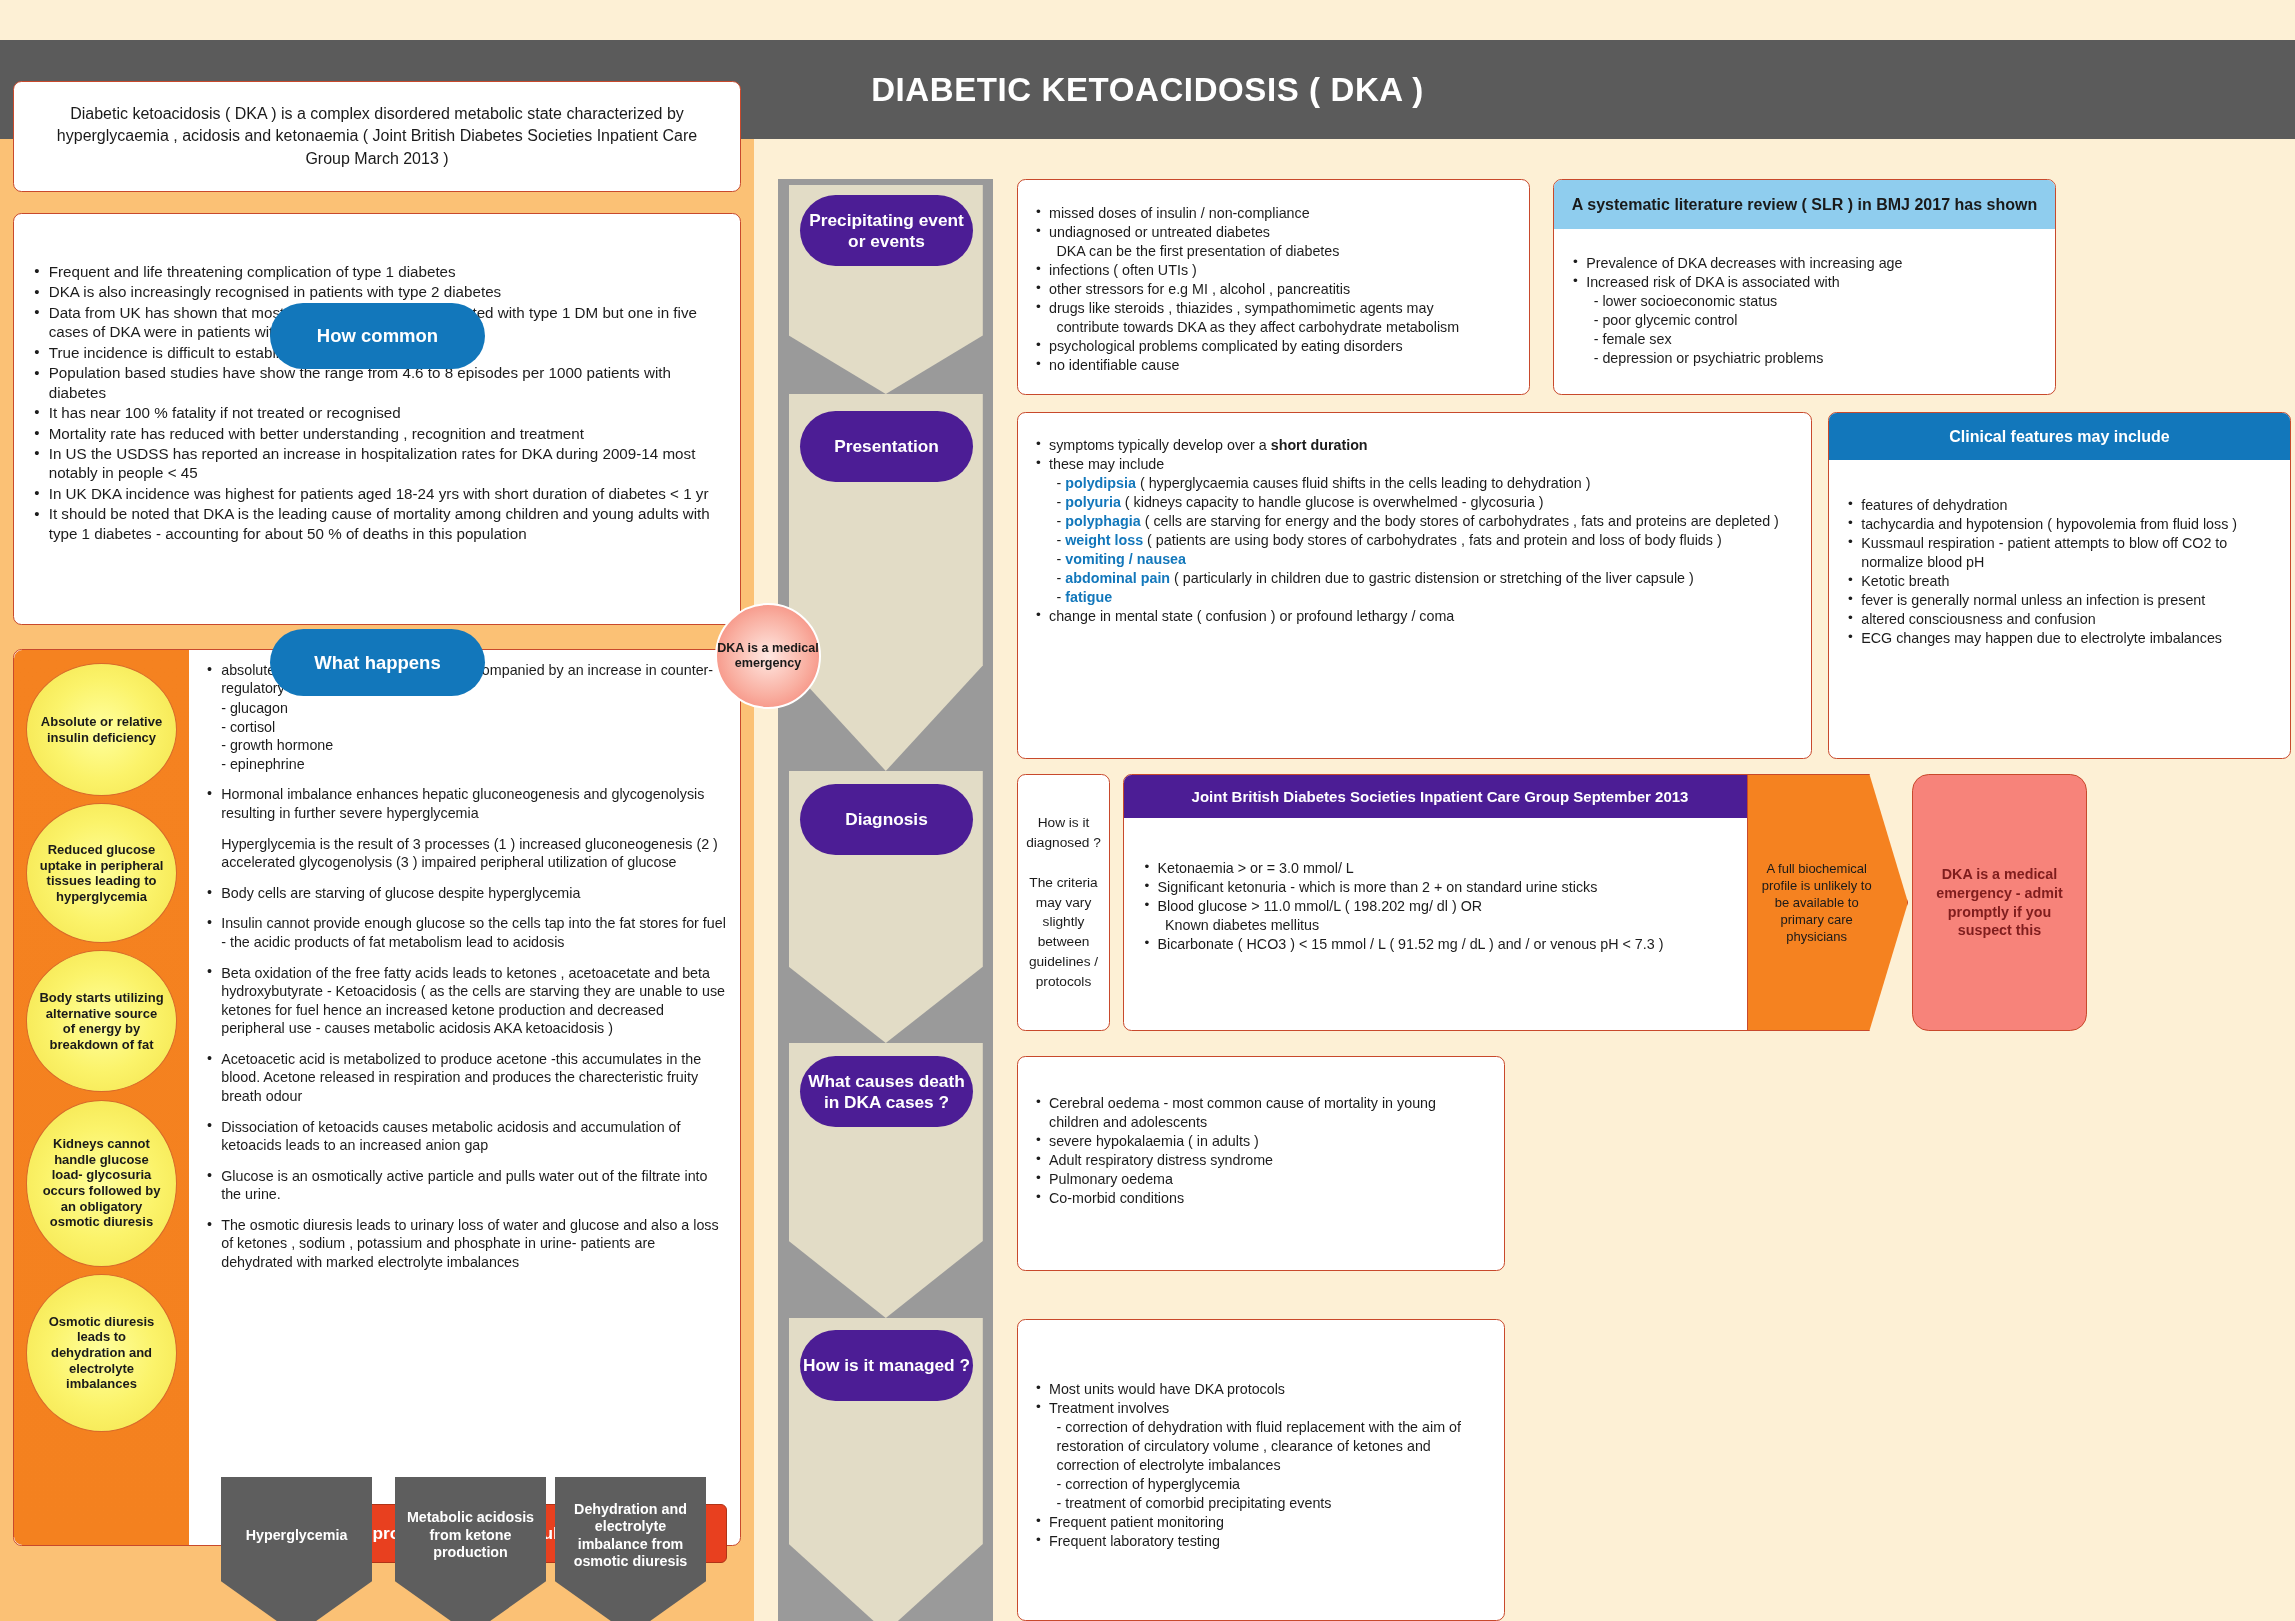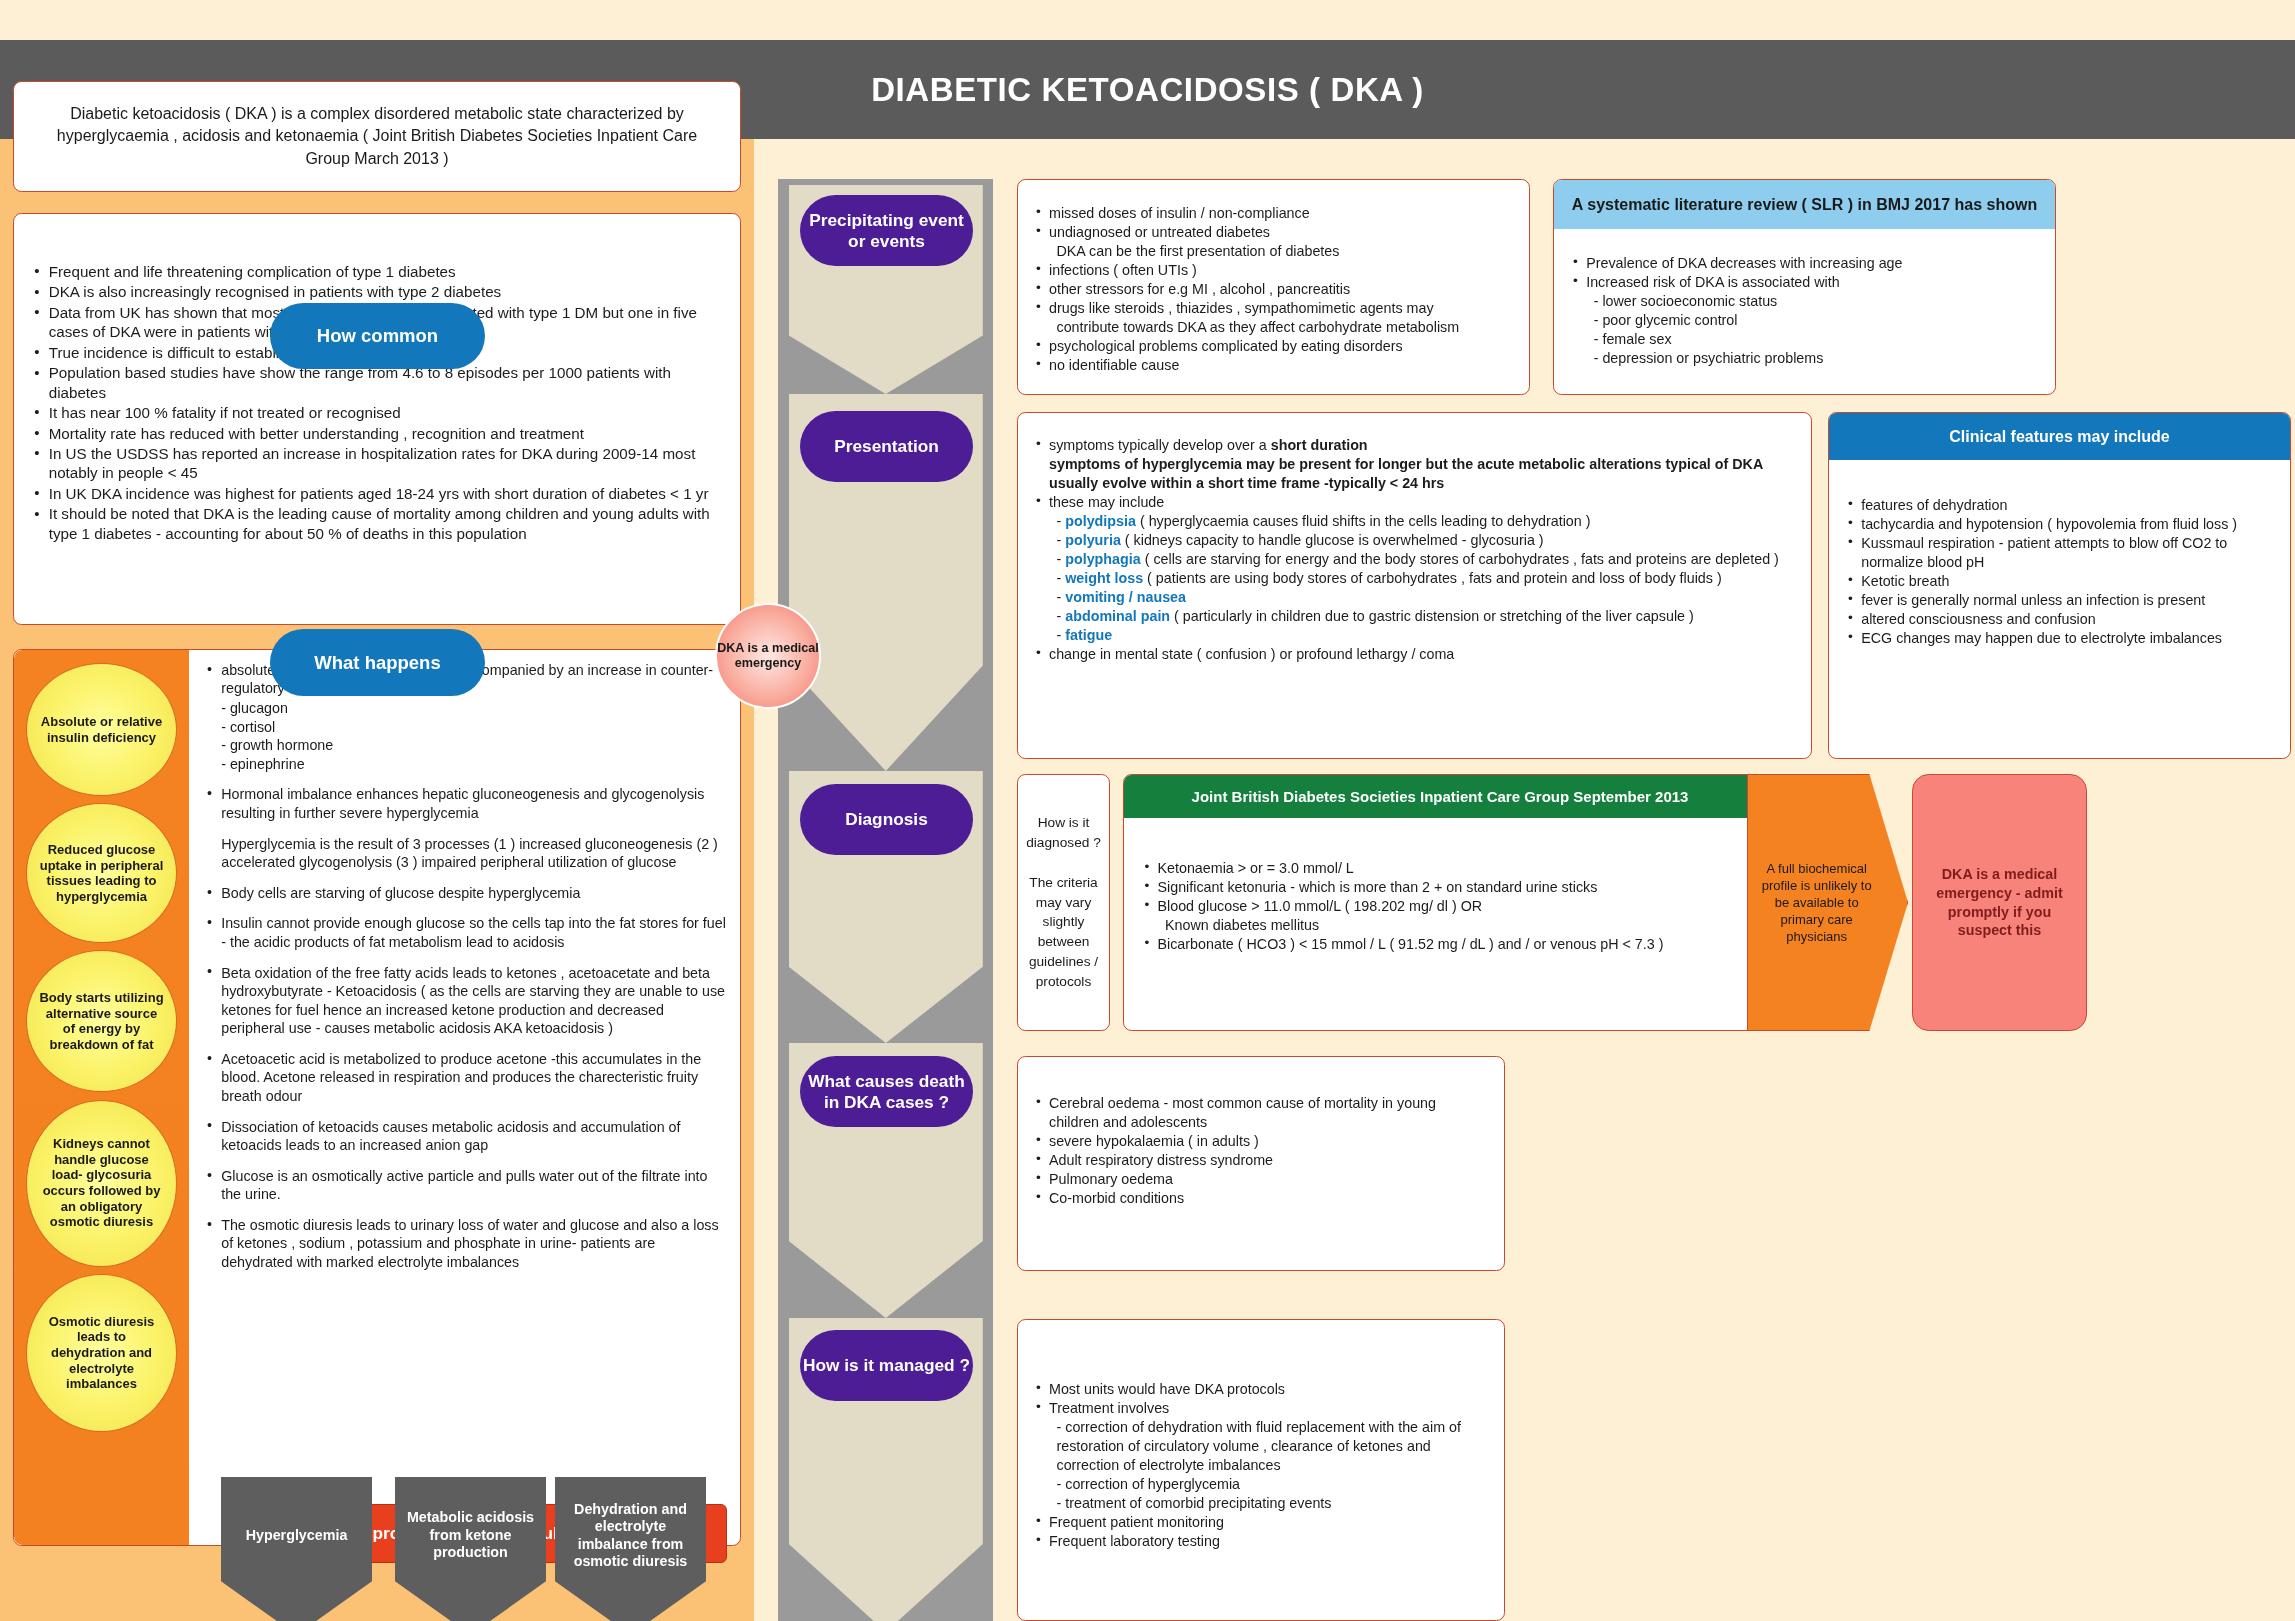--- a/index.html
+++ b/index.html
@@ -148,21 +148,21 @@
     font-weight: bold; font-size: 12.6px; line-height: 1.2; color: #1a1a1a; z-index: 60;
   }
 
   
   .hdr-bar {
     display: flex; align-items: center; justify-content: center; text-align: center;
     font-weight: bold; width: 100%;
   }
   .hdr-blue-dark { background: #1277bb; color:#fff; }
   .hdr-blue-light { background: #8fcdee; color:#1a1a1a; }
-  .hdr-red { background: #15803d; color:#fff; }
+  .hdr-red { background: #4c1d95; color:#fff; }
 
   
   #precip-box { left: 1017px; top: 139px; width: 513px; height: 216px; padding: 24px 18px 6px 15.5px; }
   
   #slr-box { left: 1553px; top: 139px; width: 503px; height: 216px; padding: 0; overflow: hidden; }
   #slr-box .hdr-blue-light { height: 49px; font-size: 16px; }
   #slr-body { padding: 25px 15.5px 6px 16.7px; }
   
   #present-box { left: 1017px; top: 372px; width: 795px; height: 347px; padding: 23px 15.5px 6px 15.5px; }
   
@@ -314,21 +314,20 @@
           <li class="nb">- poor glycemic control</li>
           <li class="nb">- female sex</li>
           <li class="nb">- depression or psychiatric problems</li>
         </ul>
       </div>
   </div>
 
   <div class="card" id="present-box">
     <ul class="bul2" id="present-list">
         <li>symptoms typically develop over a <span class="b">short duration</span></li>
-        <li class="nb" style="padding-left: 15.5px;"><span class="b">symptoms of hyperglycemia may be present for longer but the acute metabolic alterations typical of DKA usually evolve within a short time frame -typically &lt; 24 hrs</span></li>
         <li>these may include</li>
         <li class="nb">- <span class="blue">polydipsia</span> ( hyperglycaemia causes fluid shifts in the cells leading to dehydration )</li>
         <li class="nb">- <span class="blue">polyuria</span> ( kidneys capacity to handle glucose is overwhelmed - glycosuria )</li>
         <li class="nb">- <span class="blue">polyphagia</span> ( cells are starving for energy and the body stores of carbohydrates , fats and proteins are depleted )</li>
         <li class="nb">- <span class="blue">weight loss</span> ( patients are using body stores of carbohydrates , fats and protein and loss of body fluids )</li>
         <li class="nb">- <span class="blue">vomiting / nausea</span></li>
         <li class="nb">- <span class="blue">abdominal pain</span> ( particularly in children due to gastric distension or stretching of the liver capsule )</li>
         <li class="nb">- <span class="blue">fatigue</span></li>
         <li>change in mental state ( confusion ) or profound lethargy / coma</li>
       </ul>

